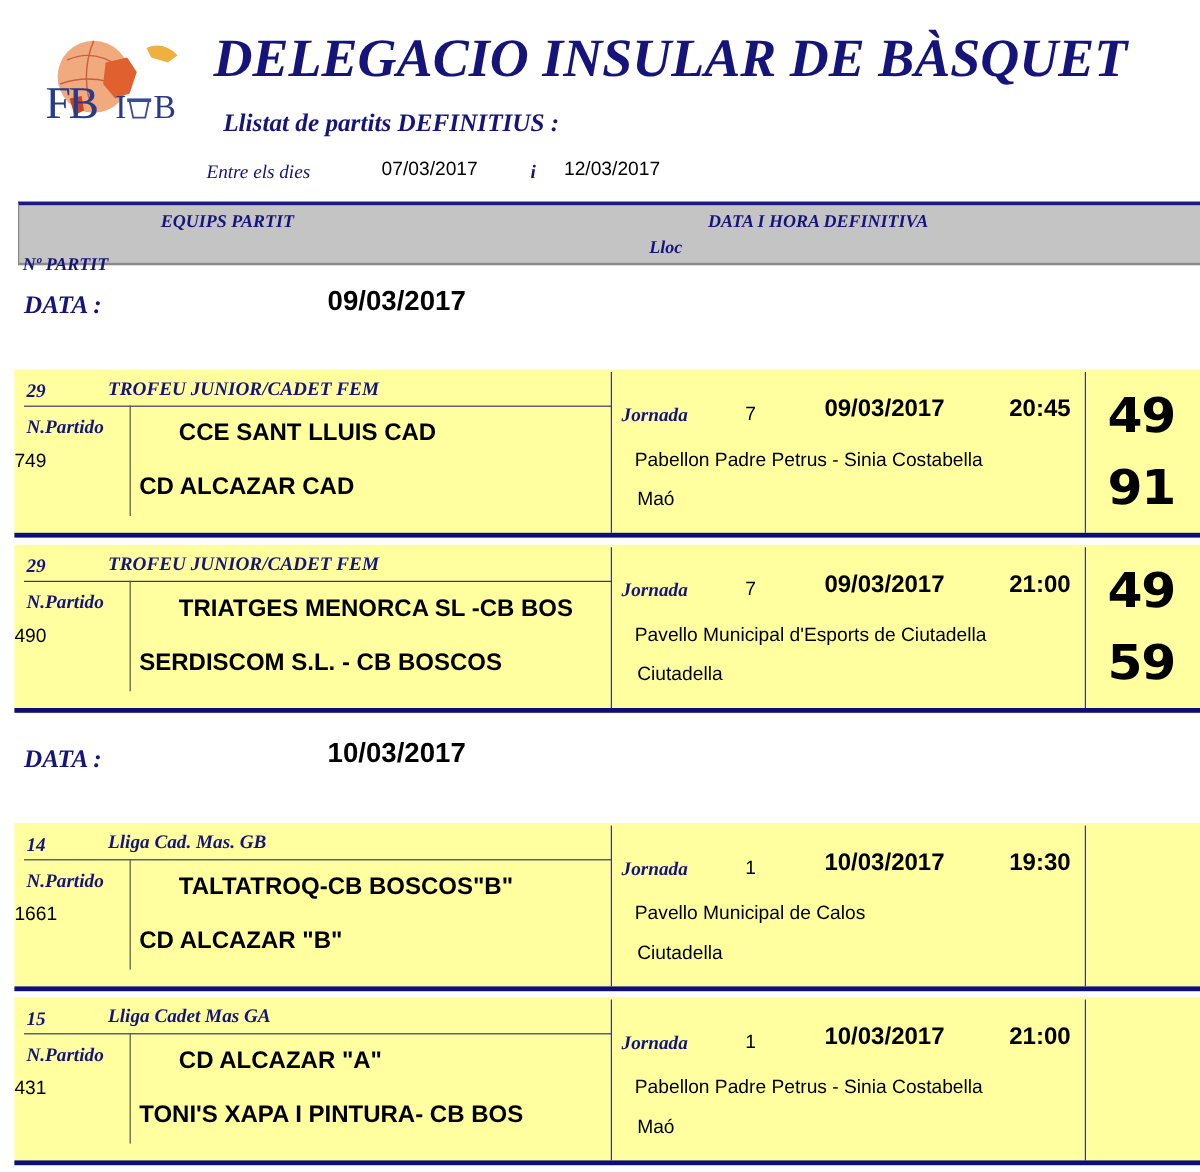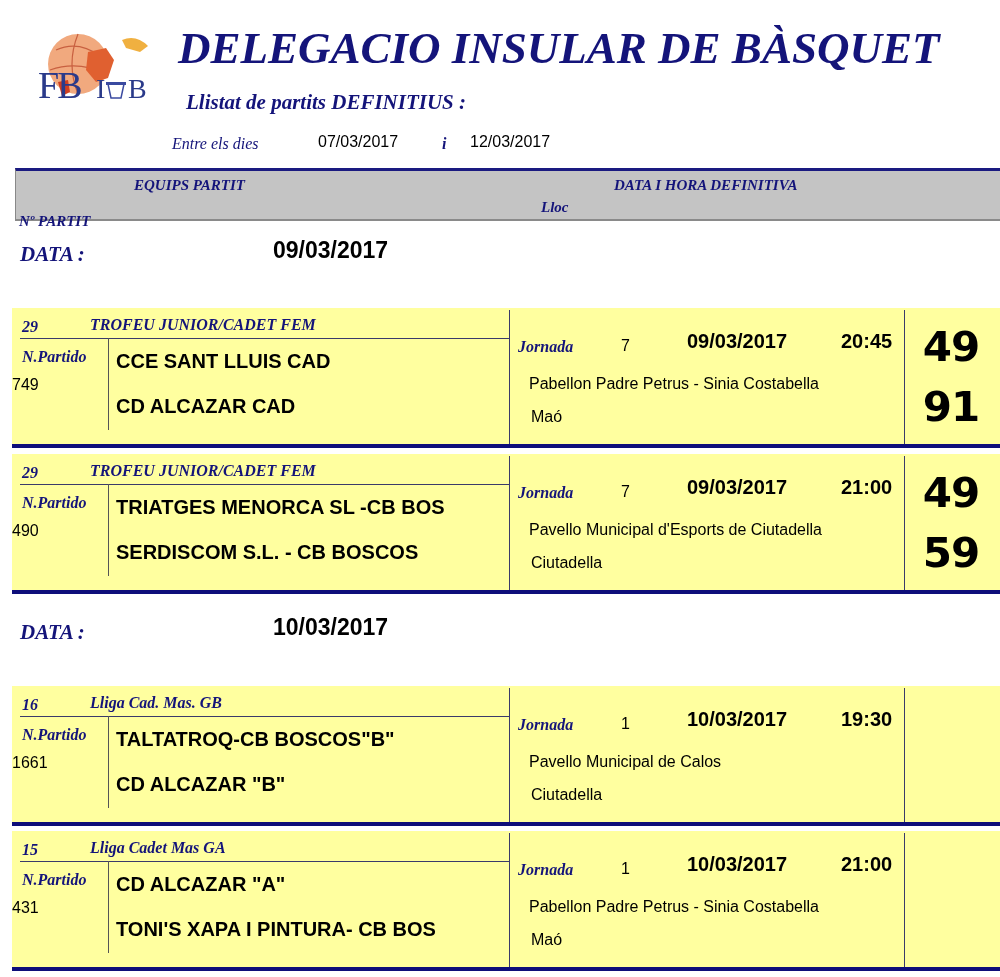--- a/index.html
+++ b/index.html
@@ -32,21 +32,21 @@
            border-bottom: 4px solid #0e0e7a; }
   .match .cat-num { position: absolute; left: 10px; top: 10px; font-size: 16px; }
   .match .cat-name { position: absolute; left: 78px; top: 8px; font-size: 16px; white-space: nowrap; }
   .match .hline { position: absolute; left: 8px; top: 30px; width: 490px; height: 1px; background: #3a3a6a; }
   .match .vline-teams { position: absolute; left: 96px; top: 30px; width: 1px; height: 92px; background: #555; }
   .match .vline-mid { position: absolute; left: 497px; top: 2px; width: 1px; height: 134px; background: #3a3a6a; }
   .match .vline-score { position: absolute; left: 892px; top: 2px; width: 1px; height: 134px; background: #3a3a6a; }
   .match .np-label { position: absolute; left: 10px; top: 40px; font-size: 16px; }
   .match .np-value { position: absolute; left: 0; top: 68px; font-size: 16px; }
   .match .team { position: absolute; left: 104px; font-size: 20px; font-weight: bold; white-space: nowrap; }
-  .match .team.home { top: 42px; }
+  .match .team.home { top: 42px; margin-left: 33px; }
   .match .team.away { top: 87px; }
   .match .jornada-label { position: absolute; left: 506px; top: 30px; font-size: 16px; }
   .match .jornada-value { position: absolute; left: 609px; top: 29px; font-size: 16px; }
   .match .m-date { position: absolute; left: 675px; top: 22px; font-size: 20px; font-weight: bold; }
   .match .m-time { position: absolute; left: 829px; top: 22px; font-size: 20px; font-weight: bold; }
   .match .venue { position: absolute; left: 517px; top: 67px; font-size: 16px; white-space: nowrap; }
   .match .city { position: absolute; left: 519px; top: 100px; font-size: 16px; }
   .match .score { position: absolute; left: 904px; width: 70px; text-align: center;
                   font-family: "DejaVu Sans", sans-serif; font-weight: bold; font-size: 40px;
                   transform: scaleX(1.05); letter-spacing: -1px; }
@@ -75,21 +75,21 @@
 <div class="title navy serif-it">DELEGACIO INSULAR DE BÀSQUET</div>
 <div class="subtitle navy serif-it">Llistat de partits DEFINITIUS :</div>
 <div class="range-label navy">Entre els dies</div>
 <div class="range-from">07/03/2017</div>
 <div class="range-i navy serif-it">i</div>
 <div class="range-to">12/03/2017</div>
 
 <div class="colbar">
   <span class="navy serif-it" style="left:3px; top:6px;margin-top:36px;">Nº PARTIT</span>
   <span class="navy serif-it" style="left:118px; top:6px;">EQUIPS PARTIT</span>
-  <span class="navy serif-it" style="left:598px; top:6px;text-align:right;">DATA I HORA  DEFINITIVA</span>
+  <span class="navy serif-it" style="left:574px; top:6px;text-align:right;">DATA I HORA  DEFINITIVA</span>
   <span class="navy serif-it" style="left:525px; top:28px;">Lloc</span>
 </div>
 
 <div class="date-head-label navy serif-it" style="top:242px;">DATA :</div>
 <div class="date-head-value" style="top:237px;">09/03/2017</div>
 
 <div class="match" style="top:308px;">
   <div class="cat-num navy serif-it">29</div>
   <div class="cat-name navy serif-it">TROFEU JUNIOR/CADET FEM</div>
   <div class="hline"></div>
@@ -128,21 +128,21 @@
   <div class="venue">Pavello Municipal d'Esports de Ciutadella</div>
   <div class="city">Ciutadella</div>
   <div class="score home">49</div>
   <div class="score away">59</div>
 </div>
 
 <div class="date-head-label navy serif-it" style="top:620px;">DATA :</div>
 <div class="date-head-value" style="top:614px;">10/03/2017</div>
 
 <div class="match" style="top:686px;">
-  <div class="cat-num navy serif-it">16</div>
+  <div class="cat-num navy serif-it">14</div>
   <div class="cat-name navy serif-it">Lliga Cad. Mas. GB</div>
   <div class="hline"></div>
   <div class="vline-teams"></div>
   <div class="vline-mid"></div>
   <div class="vline-score"></div>
   <div class="np-label navy serif-it">N.Partido</div>
   <div class="np-value">1661</div>
   <div class="team home">TALTATROQ-CB BOSCOS"B"</div>
   <div class="team away">CD ALCAZAR "B"</div>
   <div class="jornada-label navy serif-it">Jornada</div>

